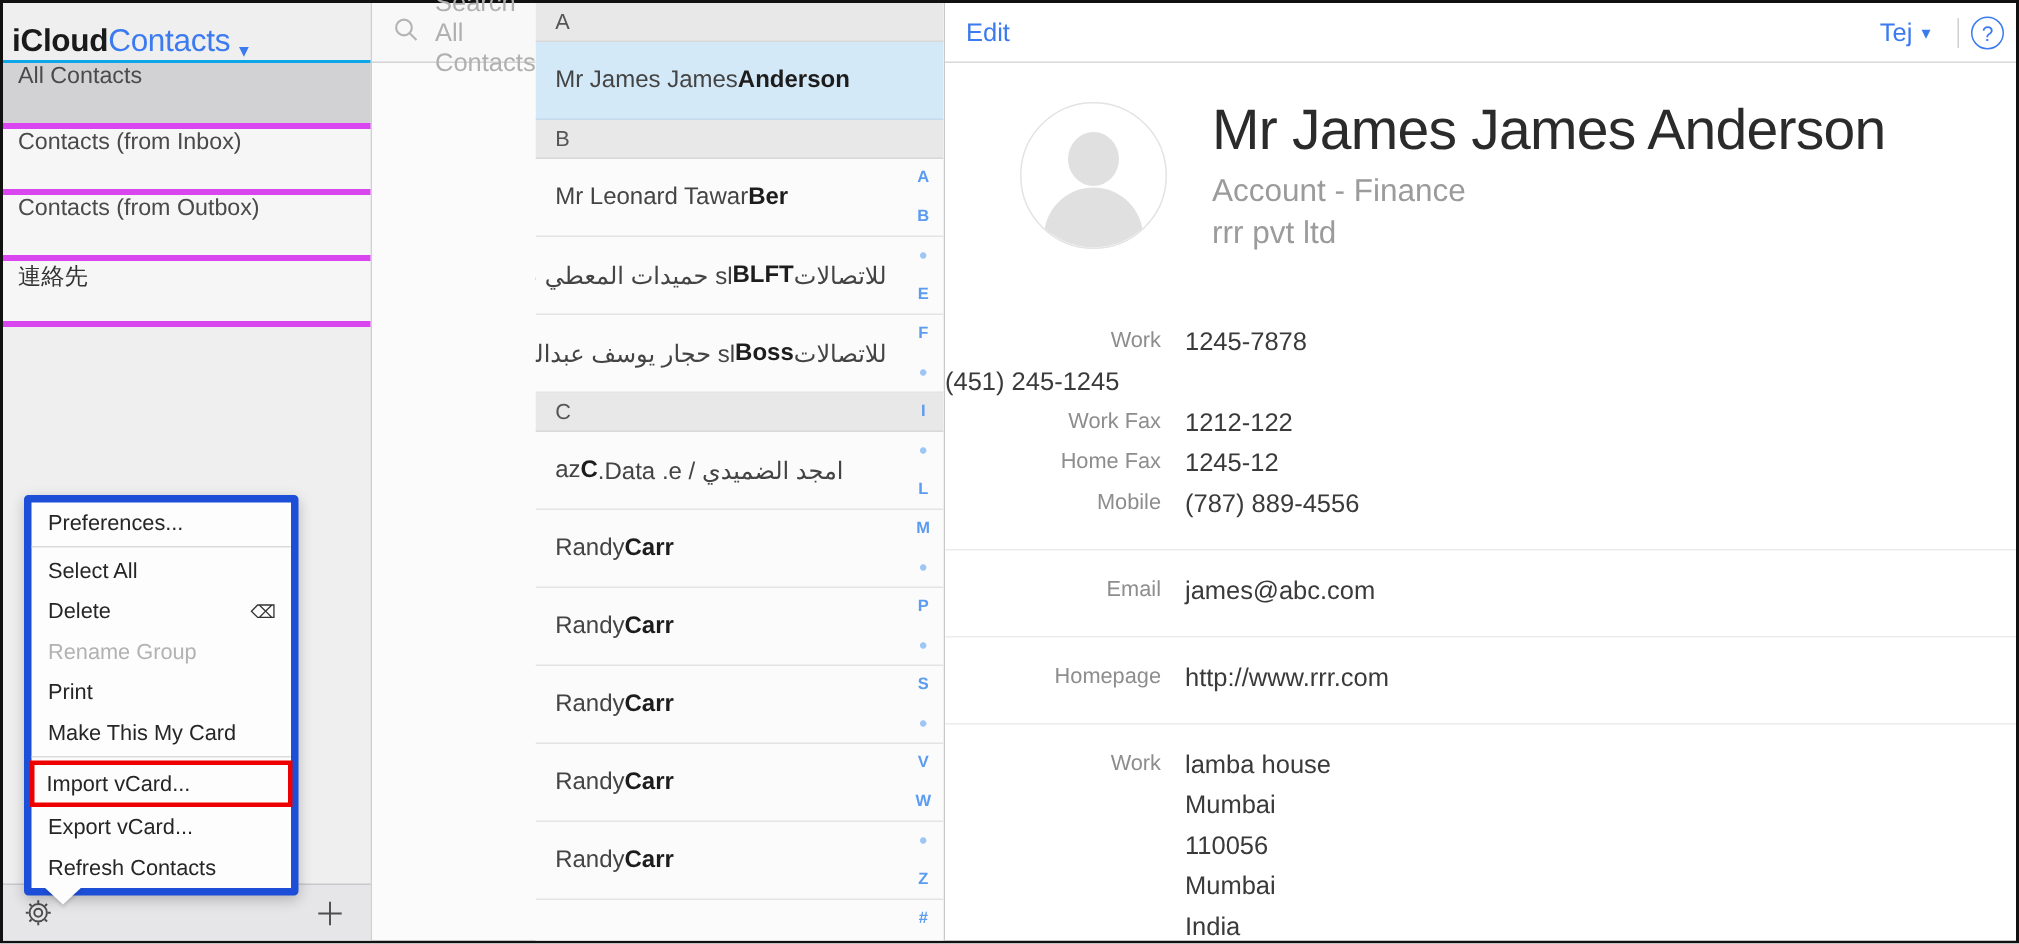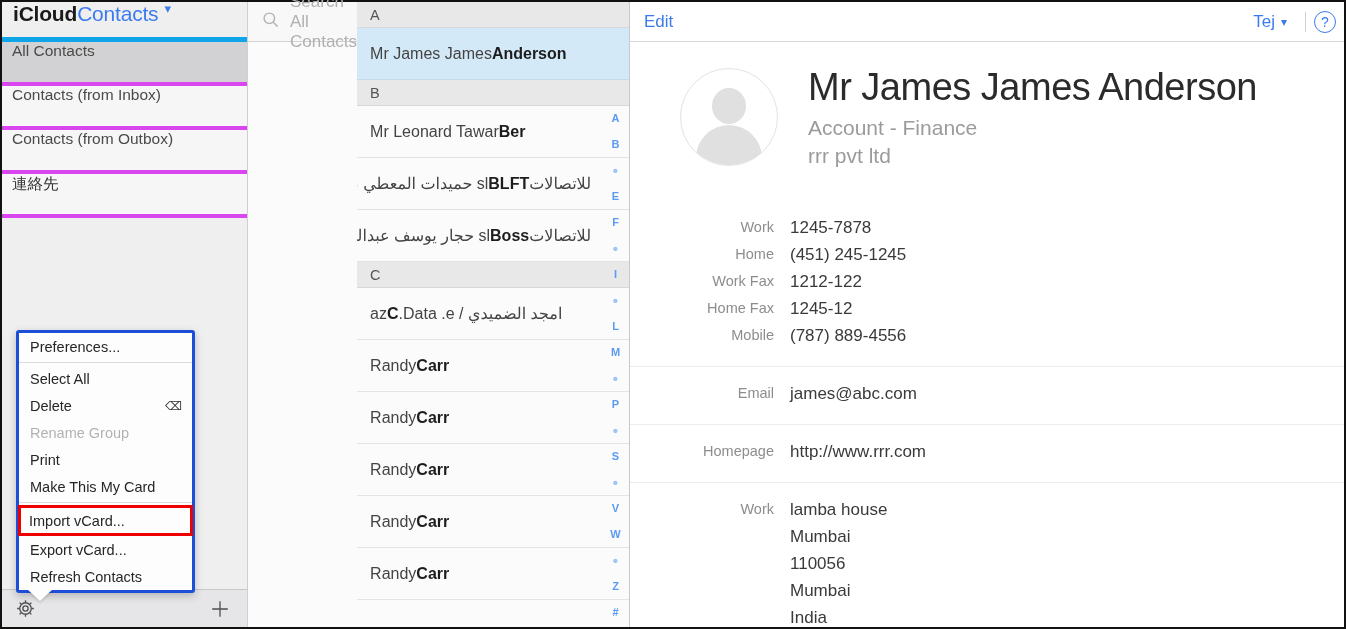--- a/index.html
+++ b/index.html
@@ -31,24 +31,24 @@
     border-right: 1px solid #cfcfd1;
     display: flex;
     flex-direction: column;
     position: relative;
     box-sizing: border-box;
   }
   .sidebar-header {
     height: 40px;
     flex: 0 0 40px;
     display: flex;
-    align-items: flex-start;
-    padding-left: 11px;
+    align-items: flex-end;
+    padding-left: 6px;
     background: #efeff0;
-    border-bottom: 5px solid #0ea5e9;
+    border-bottom: 2px solid #0ea5e9;
     box-sizing: border-box;
   }
   .brand {
     font-size: 21px;
     font-weight: bold;
     color: #1a1a1a;
     letter-spacing: -0.2px;
   }
   .brand-app {
     font-size: 21px;
@@ -107,21 +107,21 @@
     cursor: default;
   }
 
   
   .popup {
     position: absolute;
     left: 14px;
     top: 328px;
     width: 173px;
     background: #fdfdfd;
-    border: 3px solid #1d4ed8;
+    border: 5px solid #1d4ed8;
     border-radius: 3px;
     box-shadow: 0 3px 9px rgba(0,0,0,0.22);
     z-index: 20;
     padding: 0;
     text-align: right;
   }
   .popup-arrow {
     position: absolute;
     left: 8px;
     bottom: -11px;
@@ -592,21 +592,20 @@
       </div>
 
       <div class="fields">
 
         <div class="field-group group-pad">
           <div class="field-row">
             <div class="field-label">Work</div>
             <div class="field-value">1245-7878</div>
           </div>
           <div class="field-row">
-            <div class="field-label">Home</div>
             <div class="field-value">(451) 245-1245</div>
           </div>
           <div class="field-row">
             <div class="field-label">Work Fax</div>
             <div class="field-value">1212-122</div>
           </div>
           <div class="field-row">
             <div class="field-label">Home Fax</div>
             <div class="field-value">1245-12</div>
           </div>

